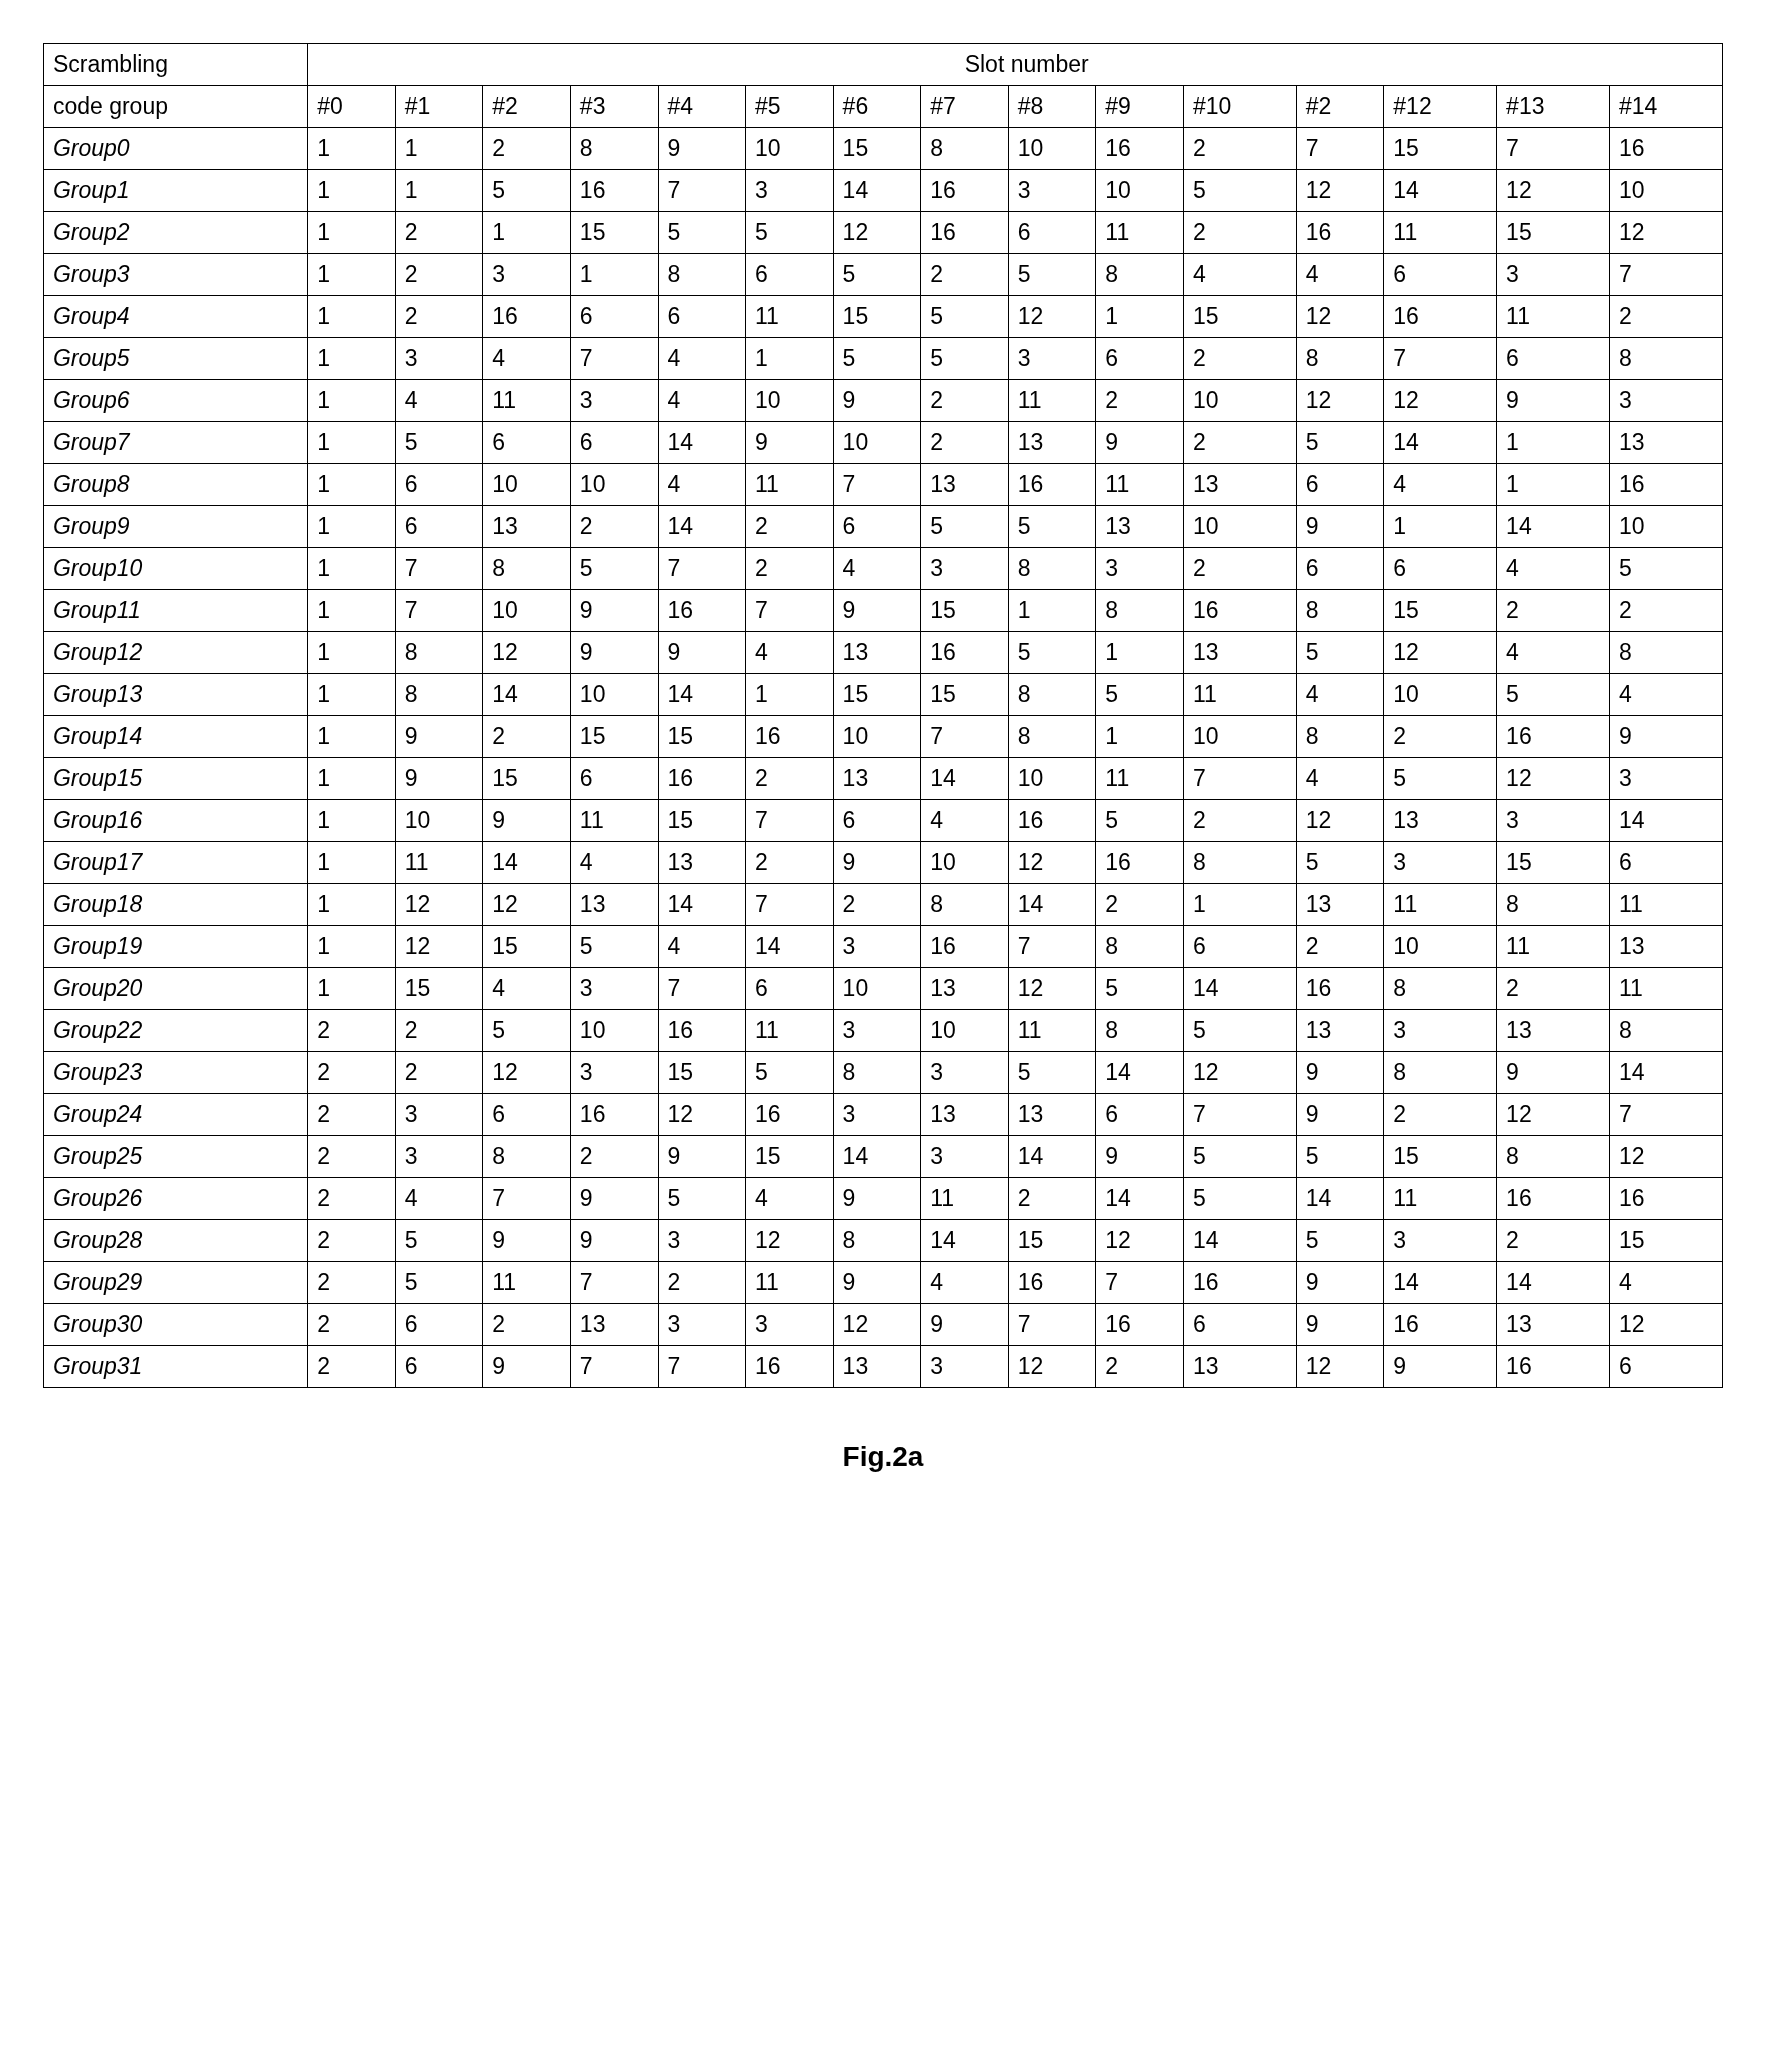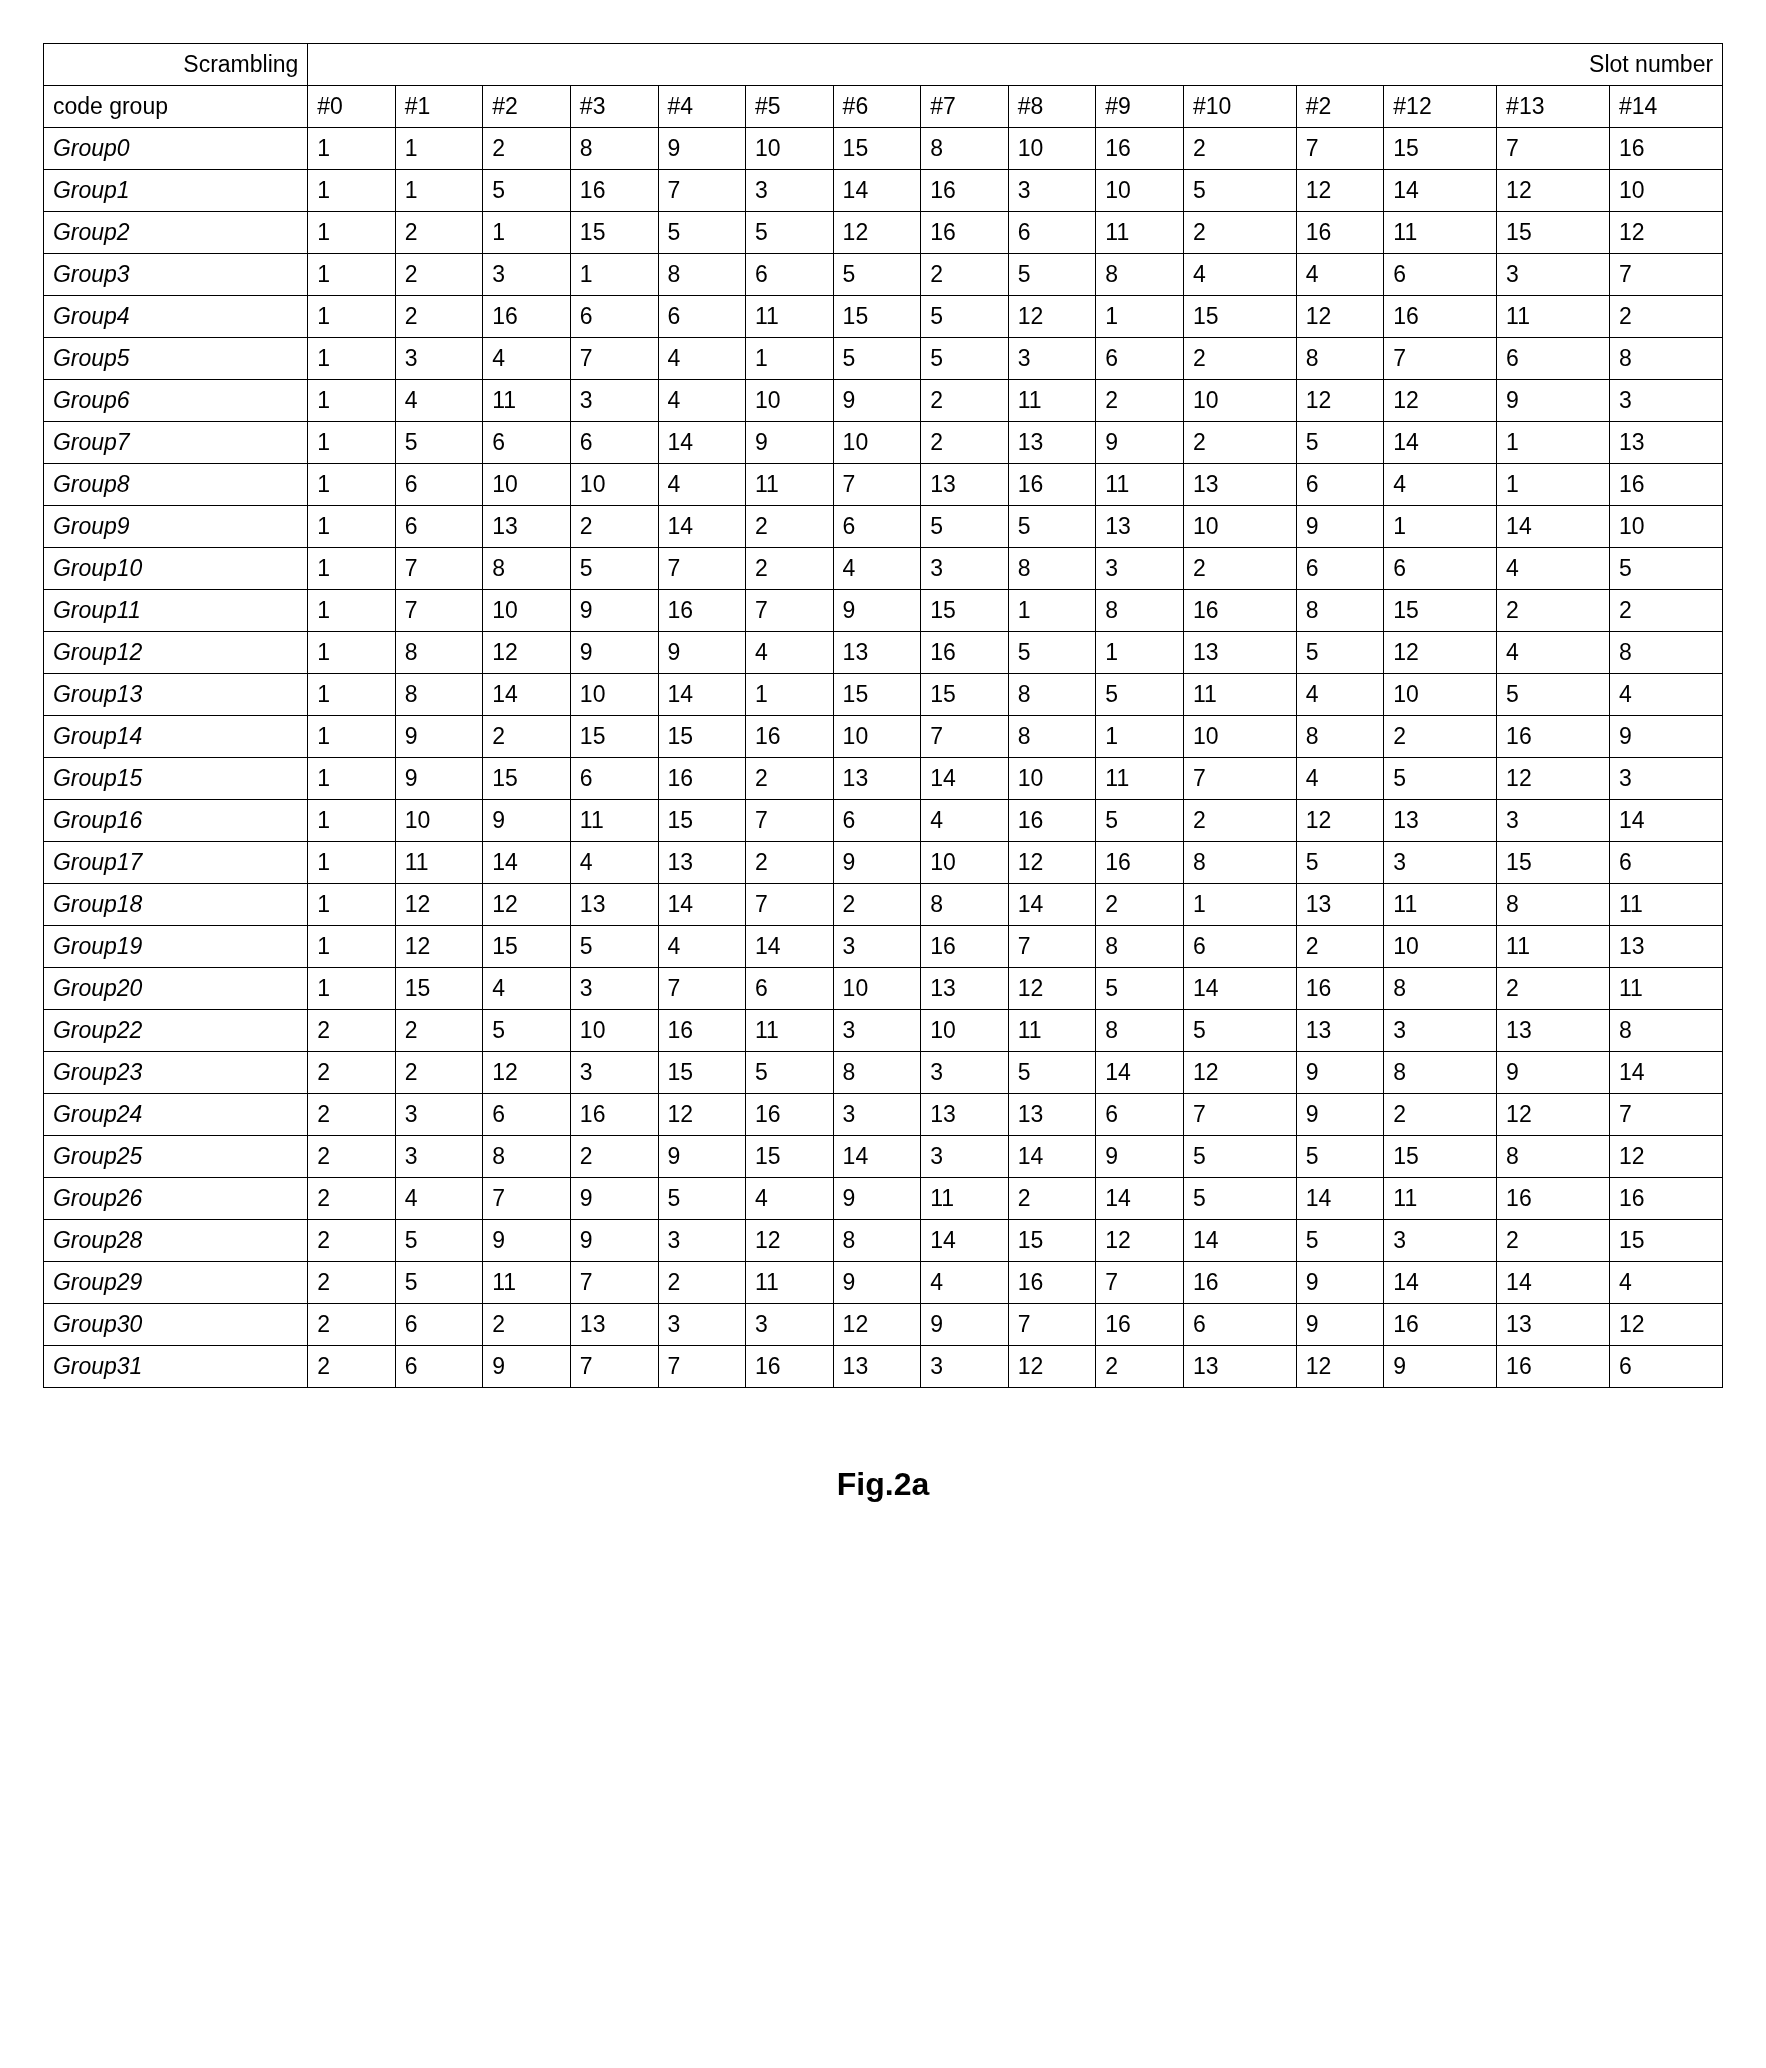--- a/index.html
+++ b/index.html
@@ -18,39 +18,38 @@
       padding: 7px 8.9px;
       text-align: left;
       font-weight: normal;
       font-size: 23px;
     }
     th {
       font-weight: normal;
     }
     .header-row th {
       border-bottom: 0.9px solid #000;
-      text-align: right;
     }
     .corner-cell {
       border-right: 1.8px solid #000;
     }
     .group-cell {
       border-right: 1.8px solid #000;
       font-style: italic;
     }
     .slot-header {
       text-align: center;
       font-weight: normal;
       padding-left: 32px;
     }
     .caption {
       text-align: center;
       font-weight: bold;
-      font-size: 32px;
-      margin-top: 78px;
+      font-size: 28px;
+      margin-top: 53px;
     }
   </style>
 </head>
 <body>
 
 <table>
   <thead>
     <tr class="header-row">
       <th class="corner-cell">Scrambling</th>
       <th class="slot-header" colspan="15">Slot number</th>

